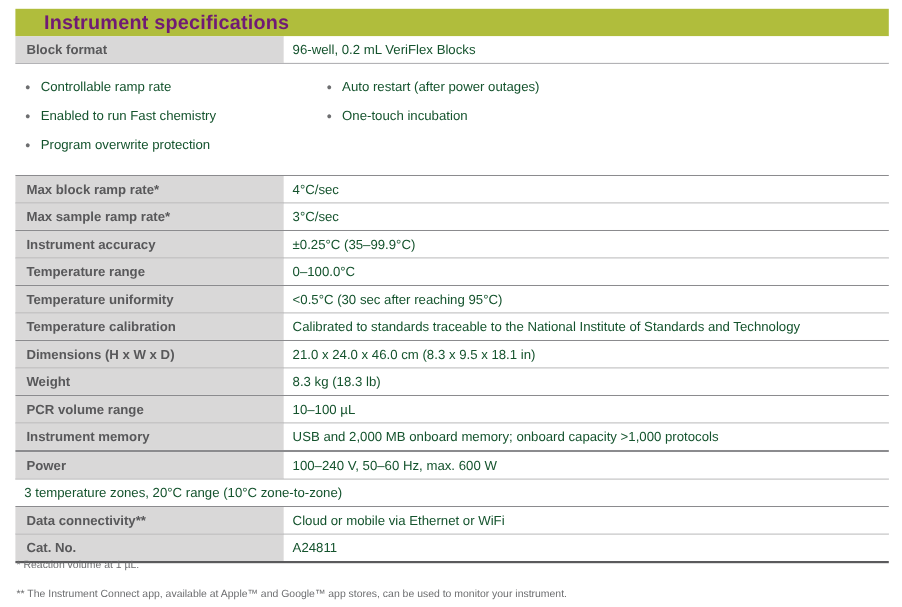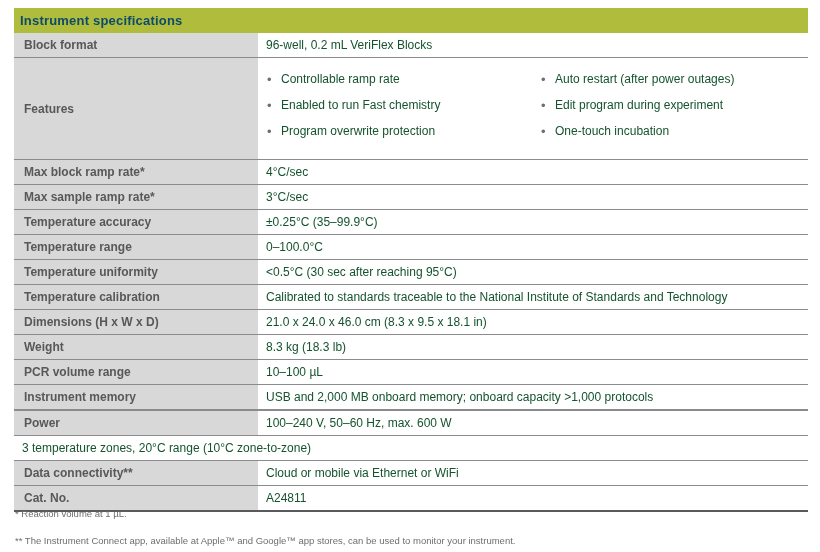--- a/index.html
+++ b/index.html
@@ -11,26 +11,26 @@
     overflow: hidden;
   }
   .spec-table {
     position: absolute;
     left: 14px; top: 8px;
     width: 794px;
     border-bottom: 2px solid #5a5a5c;
   }
   .table-header {
     background: #b0bd3c;
-    color: #0c4a6e;
+    color: #701a75;
     font-weight: bold;
-    font-size: 13px;
+    font-size: 18px;
     height: 25px;
     line-height: 25px;
-    padding-left: 6px;
+    padding-left: 26px;
     letter-spacing: 0.2px;
   }
   .row {
     display: flex;
     align-items: stretch;
     border-top: 1px solid #8b8b8e;
   }
   .row:first-of-type { border-top: none; }
   .label-cell {
     width: 244px;
@@ -88,47 +88,45 @@
 
 <div class="spec-table">
   <div class="table-header">Instrument specifications</div>
   <div id="rows-container">
   <div class="row">
     <div class="label-cell">Block format</div>
     <div class="value-cell">96-well, 0.2 mL VeriFlex Blocks</div>
   </div>
 
   <div class="row">
-    <div class="label-cell">Features</div>
     <div class="value-cell bullets-cell">
           <ul class="bullet-col left">
             <li>Controllable ramp rate</li>
             <li>Enabled to run Fast chemistry</li>
             <li>Program overwrite protection</li>
           </ul>
           <ul class="bullet-col right">
             <li>Auto restart (after power outages)</li>
-            <li>Edit program during experiment</li>
             <li>One-touch incubation</li>
           </ul>
         </div>
   </div>
 
   <div class="row">
     <div class="label-cell">Max block ramp rate*</div>
     <div class="value-cell">4°C/sec</div>
   </div>
 
   <div class="row">
     <div class="label-cell">Max sample ramp rate*</div>
     <div class="value-cell">3°C/sec</div>
   </div>
 
   <div class="row">
-    <div class="label-cell">Temperature accuracy</div>
+    <div class="label-cell">Instrument accuracy</div>
     <div class="value-cell">±0.25°C (35–99.9°C)</div>
   </div>
 
   <div class="row">
     <div class="label-cell">Temperature range</div>
     <div class="value-cell">0–100.0°C</div>
   </div>
 
   <div class="row">
     <div class="label-cell">Temperature uniformity</div>

